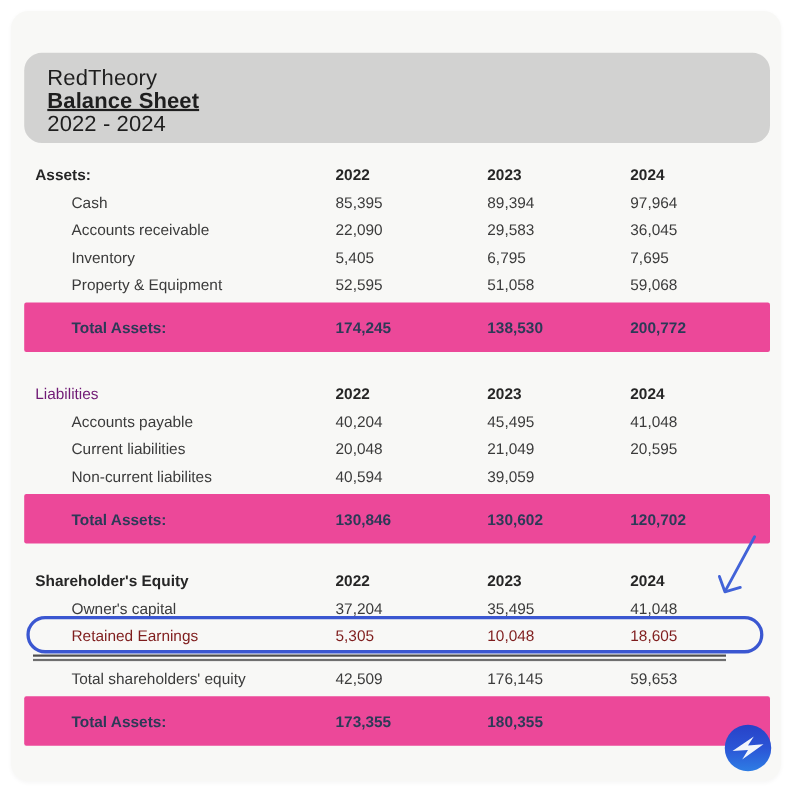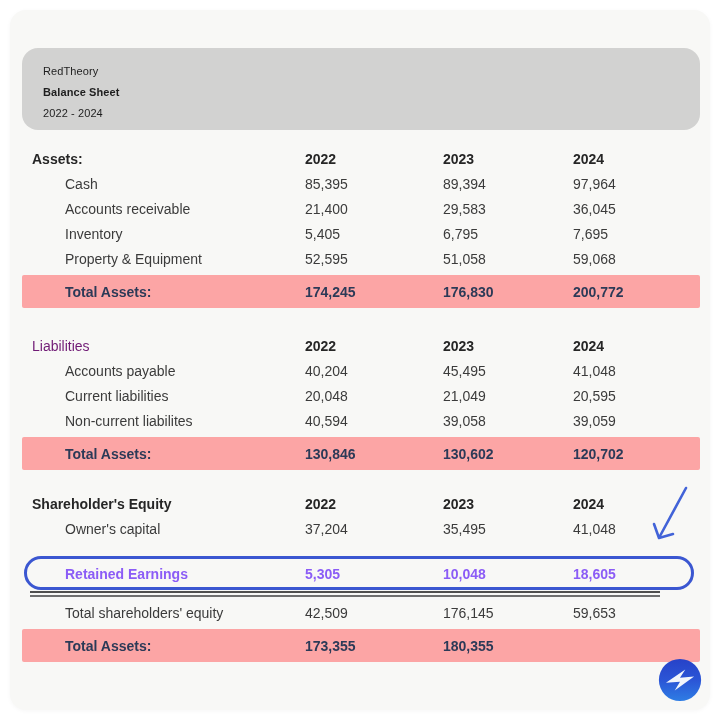--- a/index.html
+++ b/index.html
@@ -10,46 +10,46 @@
     position:absolute; left:10px; top:10px; width:700px; height:700px;
     background:#f8f8f6; border-radius:16px;
     box-shadow:0 1px 4px rgba(0,0,0,0.04);
   }
 
   .header-box {
     position:absolute; left:12px; top:38px; width:678px; height:82px;
     background:#d2d2d1; border-radius:16px;
     padding:13px 0 0 21px; color:#1e1e1e;
   }
-  .header-box .line { font-size:11px; line-height:21px; letter-spacing:0.1px; }
+  .header-box .line { font-size:20px; line-height:21px; letter-spacing:0.1px; }
   .header-box .company { font-weight:500; }
-  .header-box .title { font-weight:bold; }
+  .header-box .title { font-weight:bold;text-decoration:underline; }
   .header-box .period { font-weight:500; }
 
   .table { position:absolute; left:12px; top:136px; width:678px; }
 
   .row {
     display:grid; grid-template-columns:283px 138px 130px 1fr;
     align-items:center; height:25px; font-size:14px; color:#3b3b3b;
   }
   .row .label { padding-left:10px; }
   .row.item .label { padding-left:43px; }
   .row.head { font-weight:bold; color:#262626; }
   .row.head .label { font-size:14px; }
   .row.head .label.normal { font-weight:normal; color:#701a75; }
 
   .row.total {
-    margin-top:4px; height:33px; background:#fca5a5; border-radius:2px;
+    margin-top:4px; height:45px; background:#ec4899; border-radius:2px;
     font-weight:bold; color:#2c3a57;
   }
   .row.total .label { padding-left:43px; }
 
   .gap21 { height:21px; } .gap25 { height:25px; }
 
-  .row.circled { position:relative; color:#8b5cf6; font-weight:bold;margin-top:20px; }
+  .row.circled { position:relative; color:#7f1d1d; font-weight:normal; }
   .row.circled .ring {
     position:absolute; left:2px; right:6px; top:-5px; bottom:-4px;
     border:3px solid #3b57d1; border-radius:20px; pointer-events:none;
   }
 
   .divider {
     height:6px; margin:5px 40px 3px 8px;
     border-top:2px solid #4f4f4f; border-bottom:2px solid #6f6f6f;
   }
 
@@ -77,40 +77,40 @@
         <div>2024</div>
       </div>
       <div class="row item">
         <div class="label">Cash</div>
         <div>85,395</div>
         <div>89,394</div>
         <div>97,964</div>
       </div>
       <div class="row item">
         <div class="label">Accounts receivable</div>
-        <div>21,400</div>
+        <div>22,090</div>
         <div>29,583</div>
         <div>36,045</div>
       </div>
       <div class="row item">
         <div class="label">Inventory</div>
         <div>5,405</div>
         <div>6,795</div>
         <div>7,695</div>
       </div>
       <div class="row item">
         <div class="label">Property &amp; Equipment</div>
         <div>52,595</div>
         <div>51,058</div>
         <div>59,068</div>
       </div>
       <div class="row total">
         <div class="label">Total Assets:</div>
         <div>174,245</div>
-        <div>176,830</div>
+        <div>138,530</div>
         <div>200,772</div>
       </div>
 
       <div class="gap25"></div>
 
       <div class="row head">
         <div class="label normal">Liabilities</div>
         <div>2022</div>
         <div>2023</div>
         <div>2024</div>
@@ -123,21 +123,20 @@
       </div>
       <div class="row item">
         <div class="label">Current liabilities</div>
         <div>20,048</div>
         <div>21,049</div>
         <div>20,595</div>
       </div>
       <div class="row item">
         <div class="label">Non-current liabilites</div>
         <div>40,594</div>
-        <div>39,058</div>
         <div>39,059</div>
       </div>
       <div class="row total">
         <div class="label">Total Assets:</div>
         <div>130,846</div>
         <div>130,602</div>
         <div>120,702</div>
       </div>
 
       <div class="gap21"></div>

